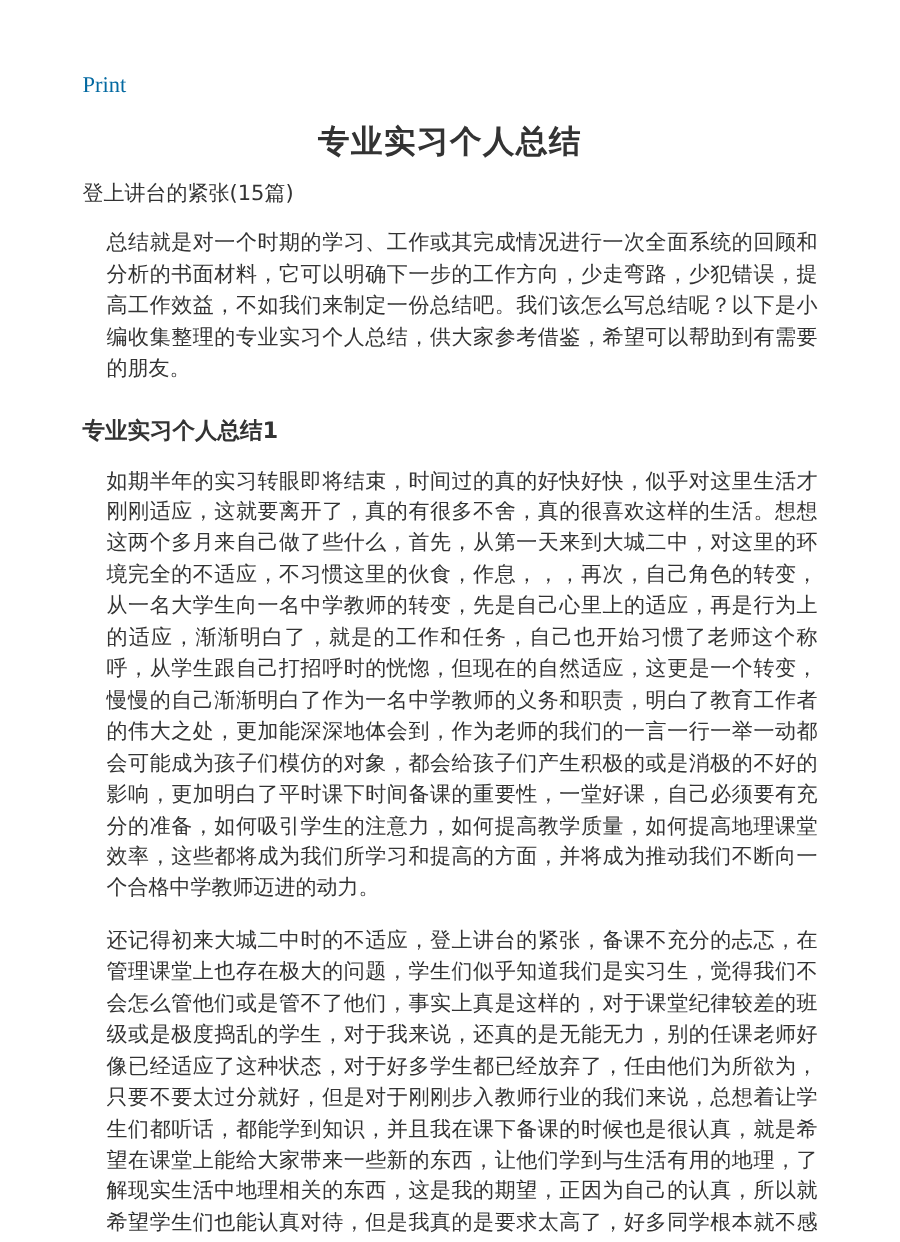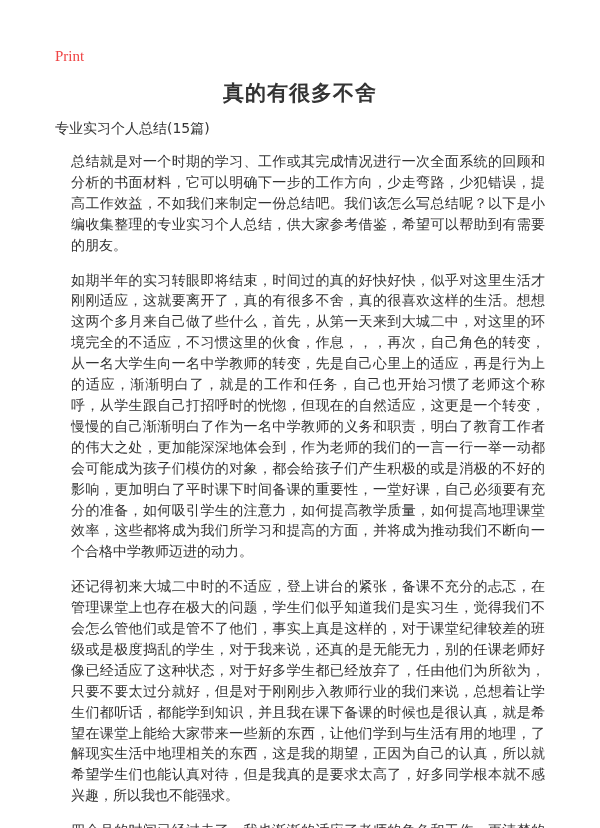--- a/index.html
+++ b/index.html
@@ -20,21 +20,21 @@
     width: 600px;
     min-height: 828px;
     padding: 46px 55px 40px 55px;
     background: #ffffff;
   }
   .print-link {
     display: inline-block;
     font-family: "Liberation Serif", serif;
     font-size: 15px;
     line-height: 17px;
-    color: #ef4444;
+    color: #0369a1;
     text-decoration: none;
     cursor: pointer;
   }
   .doc-title {
     margin: 15px 0 0 0;
     font-size: 21px;
     line-height: 26px;
     font-weight: bold;
     text-align: center;
     color: #333333;
@@ -63,25 +63,26 @@
     font-weight: bold;
     color: #333333;
   }
 </style>
 </head>
 <body>
 
 <div class="page">
   <a class="print-link">Print</a>
 
-  <h1 class="doc-title">真的有很多不舍</h1>
+  <h1 class="doc-title">专业实习个人总结</h1>
 
-  <p class="doc-subtitle">专业实习个人总结(15篇)</p>
+  <p class="doc-subtitle">登上讲台的紧张(15篇)</p>
 
   <p class="body-text">总结就是对一个时期的学习、工作或其完成情况进行一次全面系统的回顾和分析的书面材料，它可以明确下一步的工作方向，少走弯路，少犯错误，提高工作效益，不如我们来制定一份总结吧。我们该怎么写总结呢？以下是小编收集整理的专业实习个人总结，供大家参考借鉴，希望可以帮助到有需要的朋友。</p>
 
+  <h2 class="section-heading">专业实习个人总结1</h2>
 
   <p class="body-text">如期半年的实习转眼即将结束，时间过的真的好快好快，似乎对这里生活才刚刚适应，这就要离开了，真的有很多不舍，真的很喜欢这样的生活。想想这两个多月来自己做了些什么，首先，从第一天来到大城二中，对这里的环境完全的不适应，不习惯这里的伙食，作息，，，再次，自己角色的转变，从一名大学生向一名中学教师的转变，先是自己心里上的适应，再是行为上的适应，渐渐明白了，就是的工作和任务，自己也开始习惯了老师这个称呼，从学生跟自己打招呼时的恍惚，但现在的自然适应，这更是一个转变，慢慢的自己渐渐明白了作为一名中学教师的义务和职责，明白了教育工作者的伟大之处，更加能深深地体会到，作为老师的我们的一言一行一举一动都会可能成为孩子们模仿的对象，都会给孩子们产生积极的或是消极的不好的影响，更加明白了平时课下时间备课的重要性，一堂好课，自己必须要有充分的准备，如何吸引学生的注意力，如何提高教学质量，如何提高地理课堂效率，这些都将成为我们所学习和提高的方面，并将成为推动我们不断向一个合格中学教师迈进的动力。</p>
 
   <p class="body-text">还记得初来大城二中时的不适应，登上讲台的紧张，备课不充分的忐忑，在管理课堂上也存在极大的问题，学生们似乎知道我们是实习生，觉得我们不会怎么管他们或是管不了他们，事实上真是这样的，对于课堂纪律较差的班级或是极度捣乱的学生，对于我来说，还真的是无能无力，别的任课老师好像已经适应了这种状态，对于好多学生都已经放弃了，任由他们为所欲为，只要不要太过分就好，但是对于刚刚步入教师行业的我们来说，总想着让学生们都听话，都能学到知识，并且我在课下备课的时候也是很认真，就是希望在课堂上能给大家带来一些新的东西，让他们学到与生活有用的地理，了解现实生活中地理相关的东西，这是我的期望，正因为自己的认真，所以就希望学生们也能认真对待，但是我真的是要求太高了，好多同学根本就不感兴趣，所以我也不能强求。</p>
 
   <p class="body-text">四个月的时间已经过去了，我也渐渐的适应了老师的角色和工作，更清楚的明白老师的责任和义务，毫无保留的说，我真的很热爱老师这个职业，从始至终，教师的工作相对比较清闲，而且每天跟孩子们在一起，每天都会有新鲜事发生，甚至你都不会知道下一秒会发生什么，所以当老师不会感觉到生活的"乏味，虽然有些孩子</p>
 </div>
 
 </body></html>

